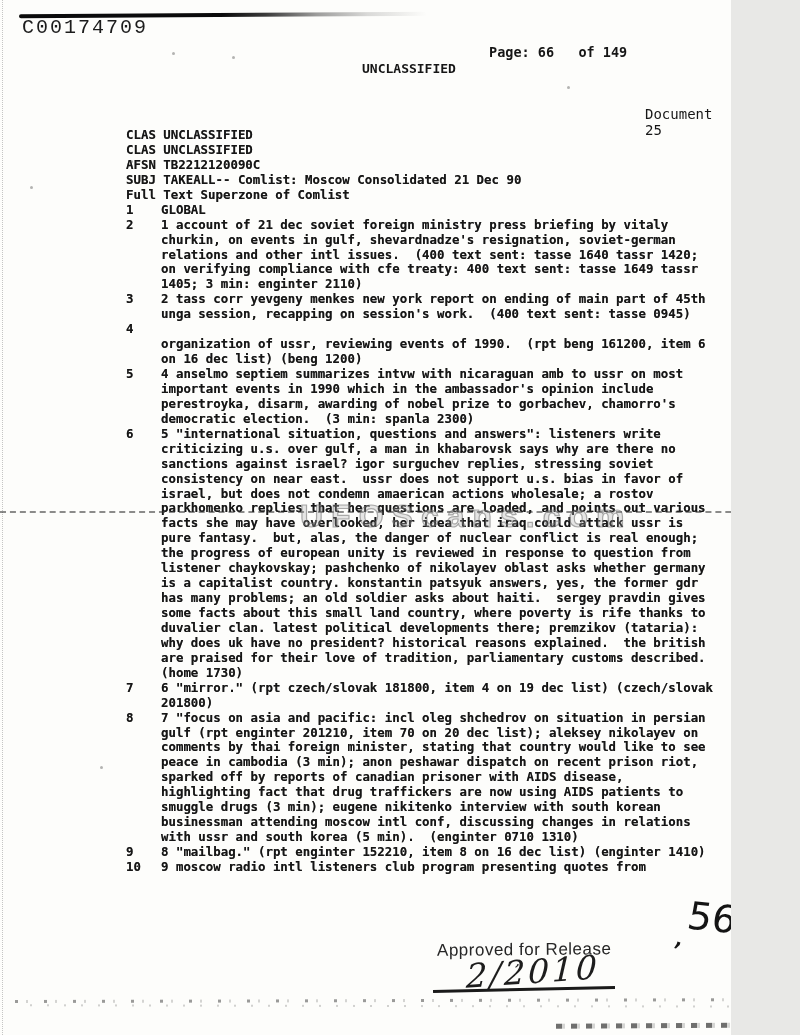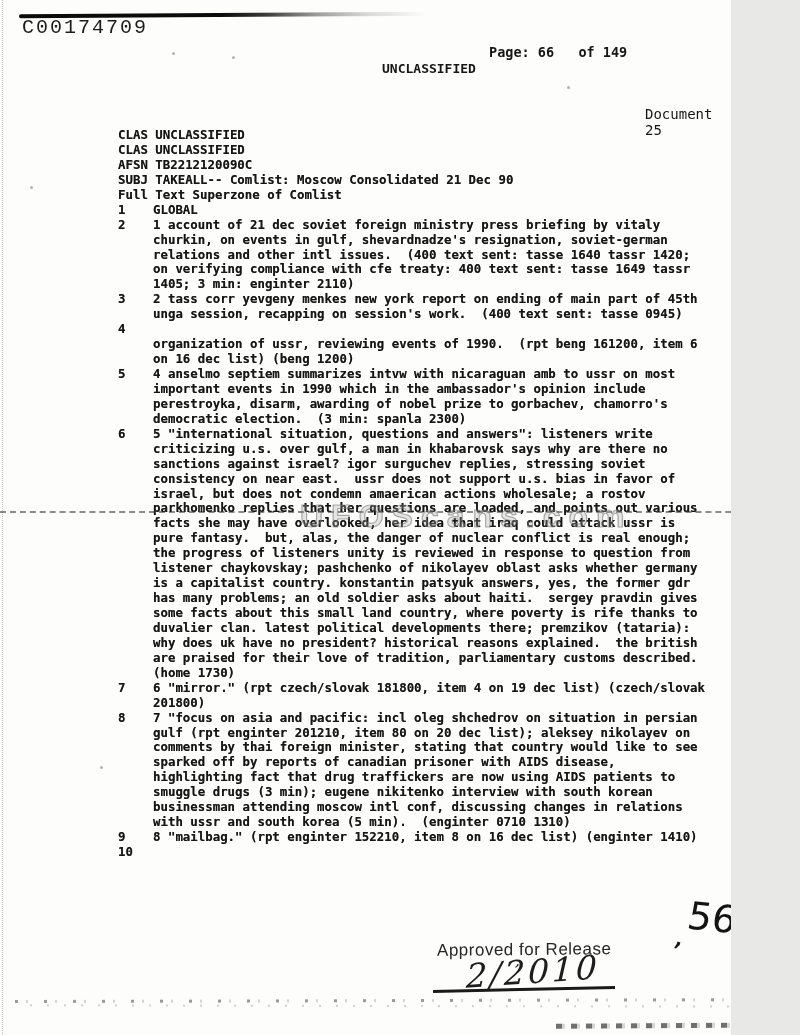--- a/index.html
+++ b/index.html
@@ -15,30 +15,30 @@
   .left-edge{position:absolute;left:2px;top:0;height:1035px;width:0;
     border-left:1px dotted rgba(0,0,0,0.22);}
   
   .topline{position:absolute;left:19px;top:13px;width:425px;height:4px;border-radius:2px;
     background:linear-gradient(90deg,#0b0b0b 0%,#0b0b0b 48%,rgba(10,10,10,.8) 58%,rgba(10,10,10,.4) 70%,rgba(10,10,10,.15) 82%,transparent 96%);
     transform:rotate(-0.35deg);}
   .doc-number{position:absolute;left:22px;top:16px;
     font-family:"Liberation Mono", monospace;
     font-size:20px;letter-spacing:2px;color:#1c1c1c;font-weight:400;}
   .page-info{position:absolute;left:489px;top:44px;font-size:13.5px;font-weight:700;white-space:pre;}
-  .classification{position:absolute;left:362px;top:61px;font-size:13px;font-weight:700;margin-left:20px;}
+  .classification{position:absolute;left:362px;top:61px;font-size:13px;font-weight:700;}
   .document-label{position:absolute;left:645px;top:106px;font-size:14px;font-weight:400;}
   
   .vline{position:absolute;left:778px;top:16px;width:2.5px;height:988px;background:#191919;}
   .vline2{position:absolute;left:795px;top:24px;width:2px;height:28px;background:#3a3a3a;opacity:.75;}
   
   .body-block{position:absolute;left:118px;top:128px;width:670px;
     font-size:12.4px;font-weight:700;line-height:14.95px;
     text-shadow:0 0 0.4px rgba(0,0,0,0.55);}
-  .line{position:relative;height:14.95px;white-space:pre;}
+  .line{position:relative;height:14.95px;white-space:pre;margin-left:8px;}
   .line .num{position:absolute;left:0;top:0;}
   .line .txt{position:absolute;left:35px;top:0;}
   .line .txt.full{left:0;}
   
   .dashline{position:absolute;left:0;top:511px;width:781px;height:0;
     border-top:2px dashed rgba(45,45,45,0.55);}
   
   .watermark{position:absolute;left:300px;top:498px;
     font-family:"Liberation Sans", sans-serif;font-weight:700;
     font-size:32px;letter-spacing:8px;
@@ -199,21 +199,21 @@
       <div class="line">
       <span class="num"></span>
       <span class="txt">facts she may have overlooked, her idea that iraq could attack ussr is</span>
     </div>
       <div class="line">
       <span class="num"></span>
       <span class="txt">pure fantasy.  but, alas, the danger of nuclear conflict is real enough;</span>
     </div>
       <div class="line">
       <span class="num"></span>
-      <span class="txt">the progress of listeners unity is reviewed in response to question from</span>
+      <span class="txt">the progress of european unity is reviewed in response to question from</span>
     </div>
       <div class="line">
       <span class="num"></span>
       <span class="txt">listener chaykovskay; pashchenko of nikolayev oblast asks whether germany</span>
     </div>
       <div class="line">
       <span class="num"></span>
       <span class="txt">is a capitalist country. konstantin patsyuk answers, yes, the former gdr</span>
     </div>
       <div class="line">
@@ -247,25 +247,29 @@
       <div class="line">
       <span class="num"></span>
       <span class="txt">201800)</span>
     </div>
       <div class="line">
       <span class="num">8</span>
       <span class="txt">7 "focus on asia and pacific: incl oleg shchedrov on situation in persian</span>
     </div>
       <div class="line">
       <span class="num"></span>
-      <span class="txt">gulf (rpt enginter 201210, item 80 on 20 dec list); aleksey nikolayev on</span>
+      <span class="txt">gulf (rpt enginter 201210, item 70 on 20 dec list); aleksey nikolayev on</span>
     </div>
       <div class="line">
       <span class="num"></span>
       <span class="txt">comments by thai foreign minister, stating that country would like to see</span>
+    </div>
+      <div class="line">
+      <span class="num"></span>
+      <span class="txt">peace in cambodia (3 min); anon peshawar dispatch on recent prison riot,</span>
     </div>
       <div class="line">
       <span class="num"></span>
       <span class="txt">sparked off by reports of canadian prisoner with AIDS disease,</span>
     </div>
       <div class="line">
       <span class="num"></span>
       <span class="txt">highlighting fact that drug traffickers are now using AIDS patients to</span>
     </div>
       <div class="line">
@@ -279,20 +283,21 @@
       <div class="line">
       <span class="num"></span>
       <span class="txt">with ussr and south korea (5 min).  (enginter 0710 1310)</span>
     </div>
       <div class="line">
       <span class="num">9</span>
       <span class="txt">8 "mailbag." (rpt enginter 152210, item 8 on 16 dec list) (enginter 1410)</span>
     </div>
       <div class="line">
       <span class="num">10</span>
+      <span class="txt">9 moscow radio intl listeners club program presenting quotes from</span>
     </div>
     </div>
 
   <div class="dashline"></div>
   <div class="watermark">UFOScans.com</div>
 
   <div class="hand-tick">,</div>
   <div class="hand-56">56</div>
 
   <div class="stamp-label">Approved for Release</div>

